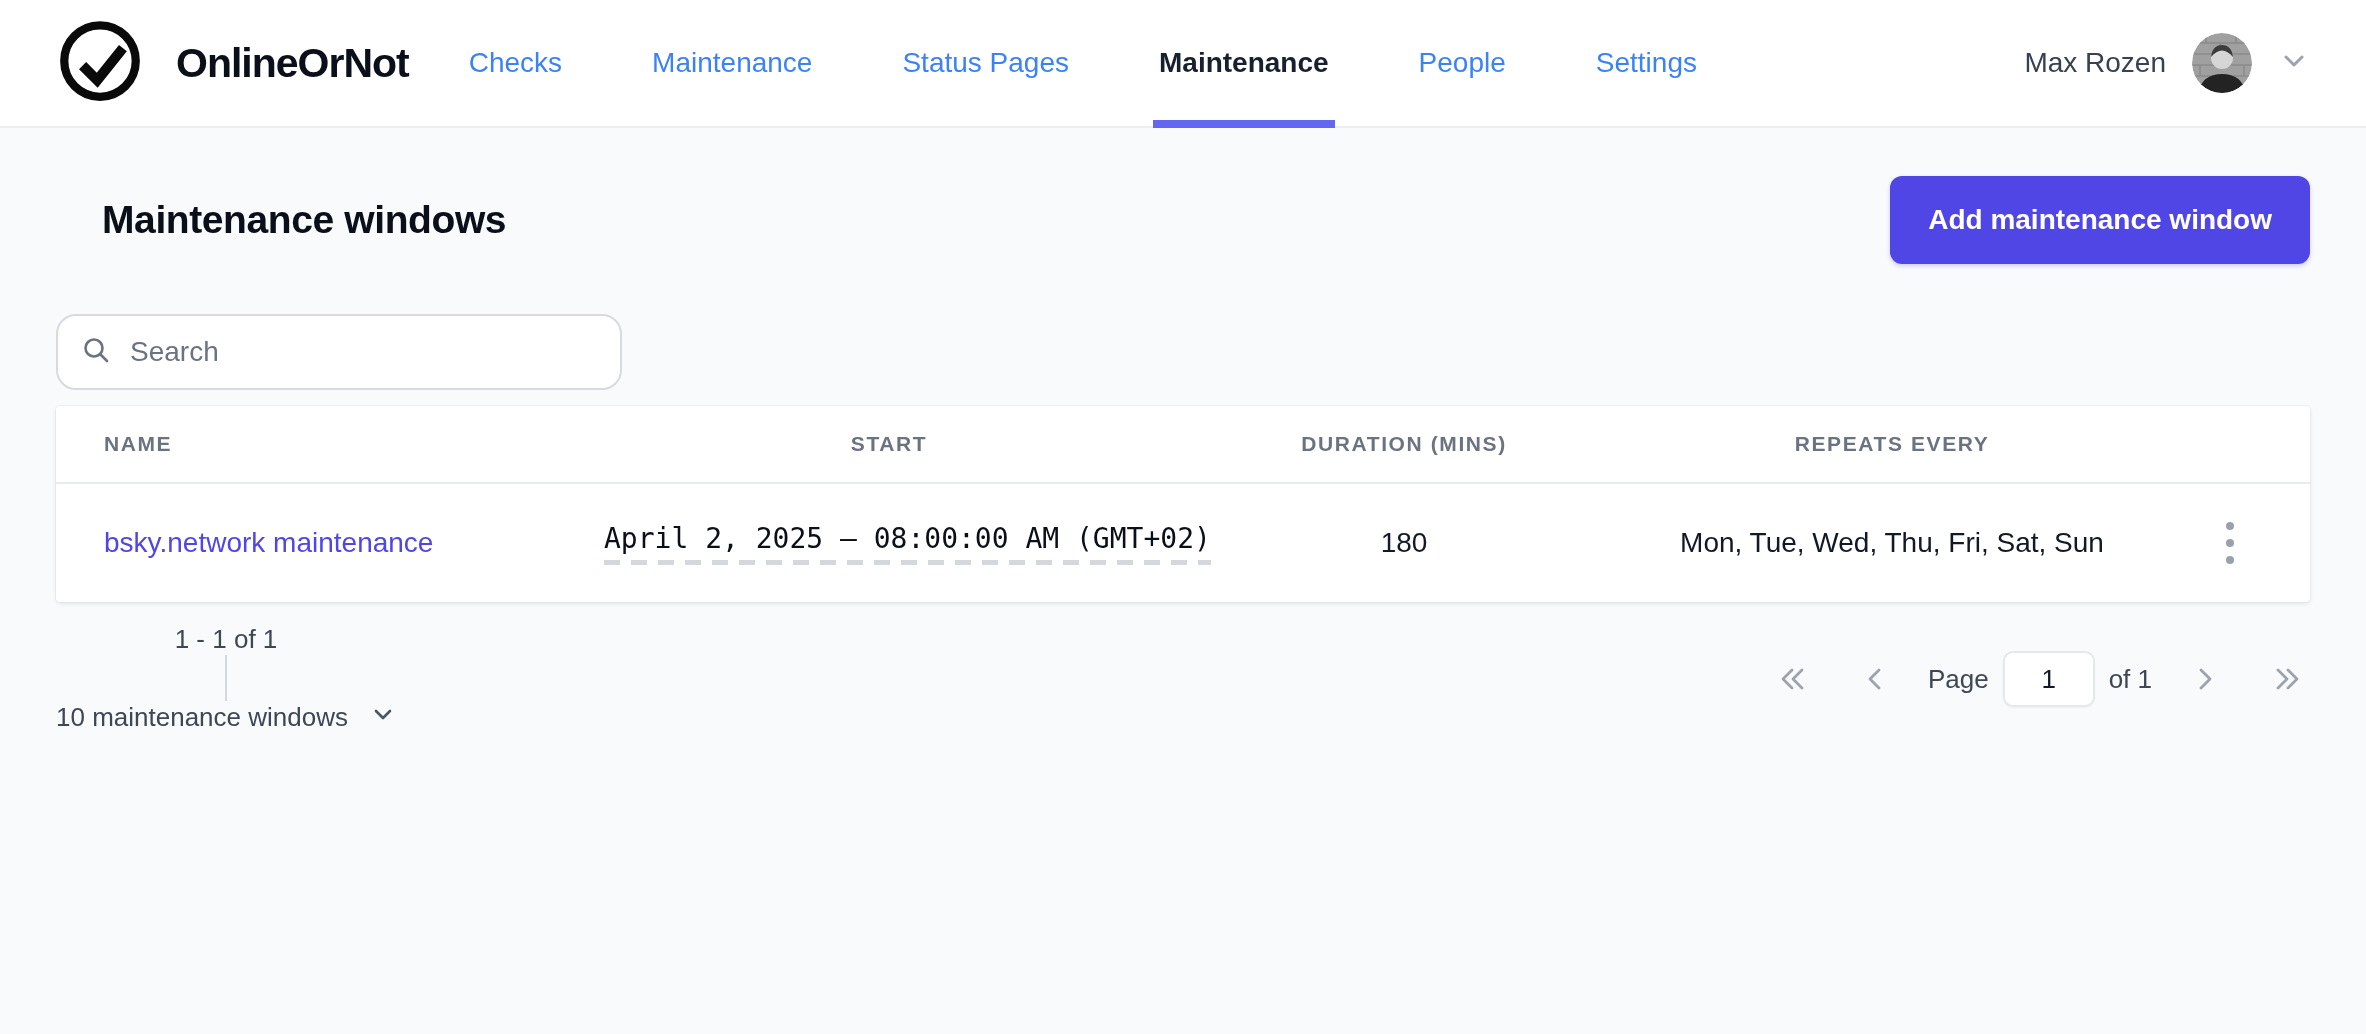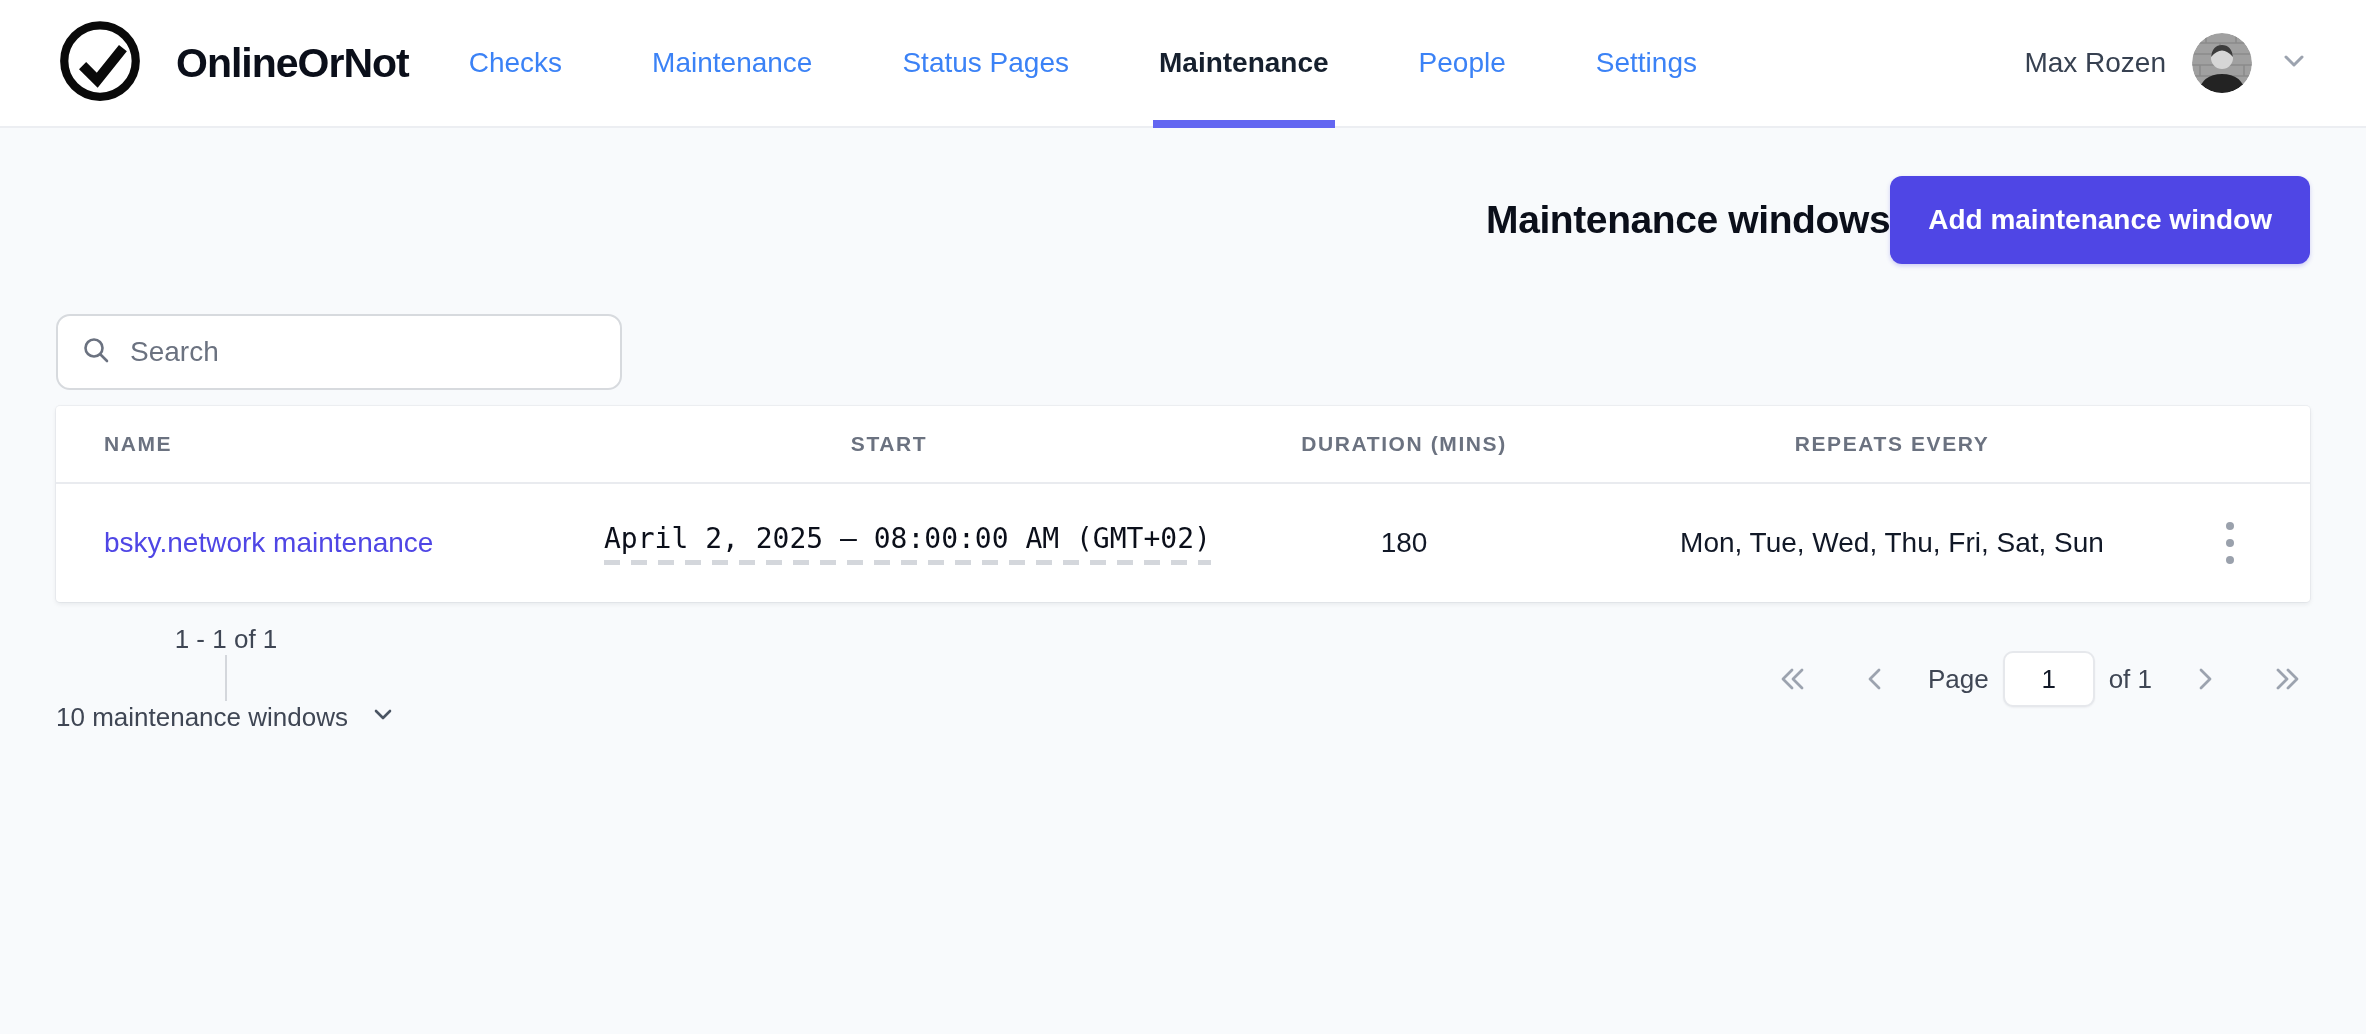--- a/index.html
+++ b/index.html
@@ -61,21 +61,21 @@
     cursor: pointer;
   }
   .user-name { font-size: 28px; color: #374151; }
   .avatar { width: 60px; height: 60px; border-radius: 50%; overflow: hidden; flex: 0 0 auto; }
 
   
   .main { padding: 0 56px; }
   .title-row {
     margin-top: 48px;
     display: flex;
-    justify-content: flex-end;
+    justify-content: space-between;
     align-items: center;
     margin-left: 46px;
   }
   .page-title {
     font-size: 39px;
     font-weight: 700;
     letter-spacing: -0.4px;
     color: #0b0f1a;
   }
   .add-btn {
@@ -92,21 +92,21 @@
     box-shadow: 0 2px 4px rgba(79,70,229,0.25);
   }
 
   
   .search-box {
     margin-top: 50px;
     width: 566px;
     height: 76px;
     background: #ffffff;
     border: 2px solid #d7dade;
-    border-radius: 14px;
+    border-radius: 20px;
     display: flex;
     align-items: center;
     padding: 8px 22px;
     gap: 18px;
   }
   .search-box input {
     border: none;
     outline: none;
     background: transparent;
     font-family: "Liberation Sans", sans-serif;

